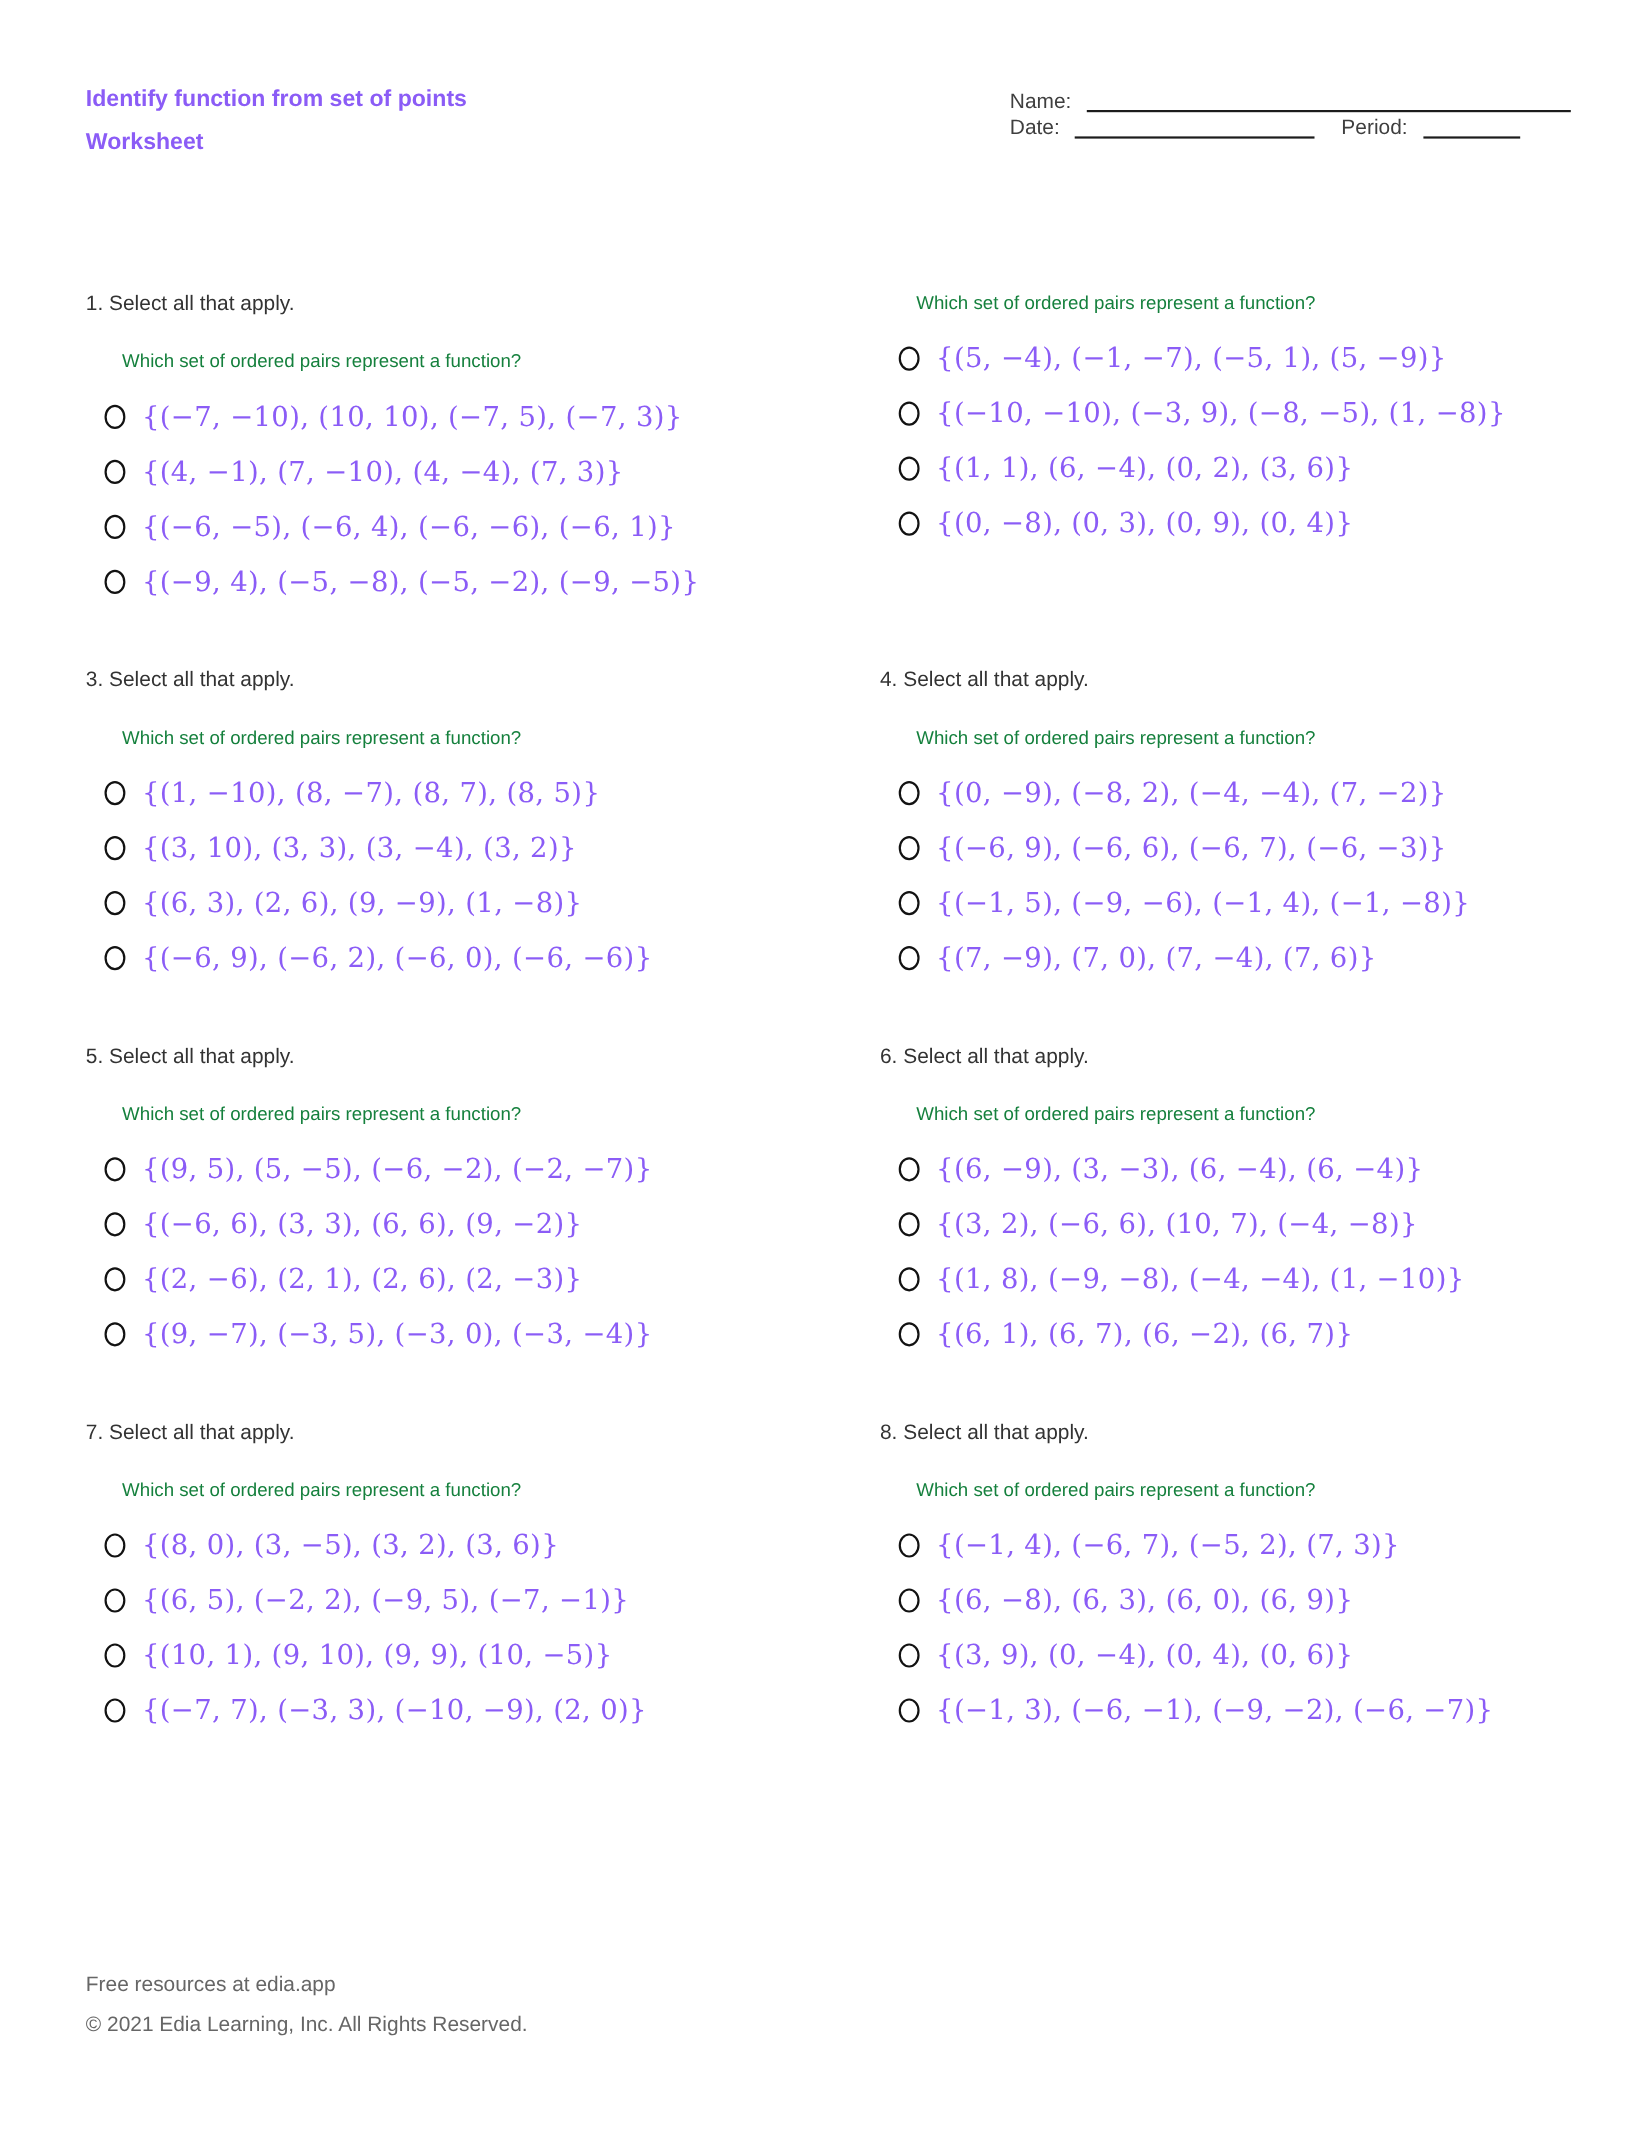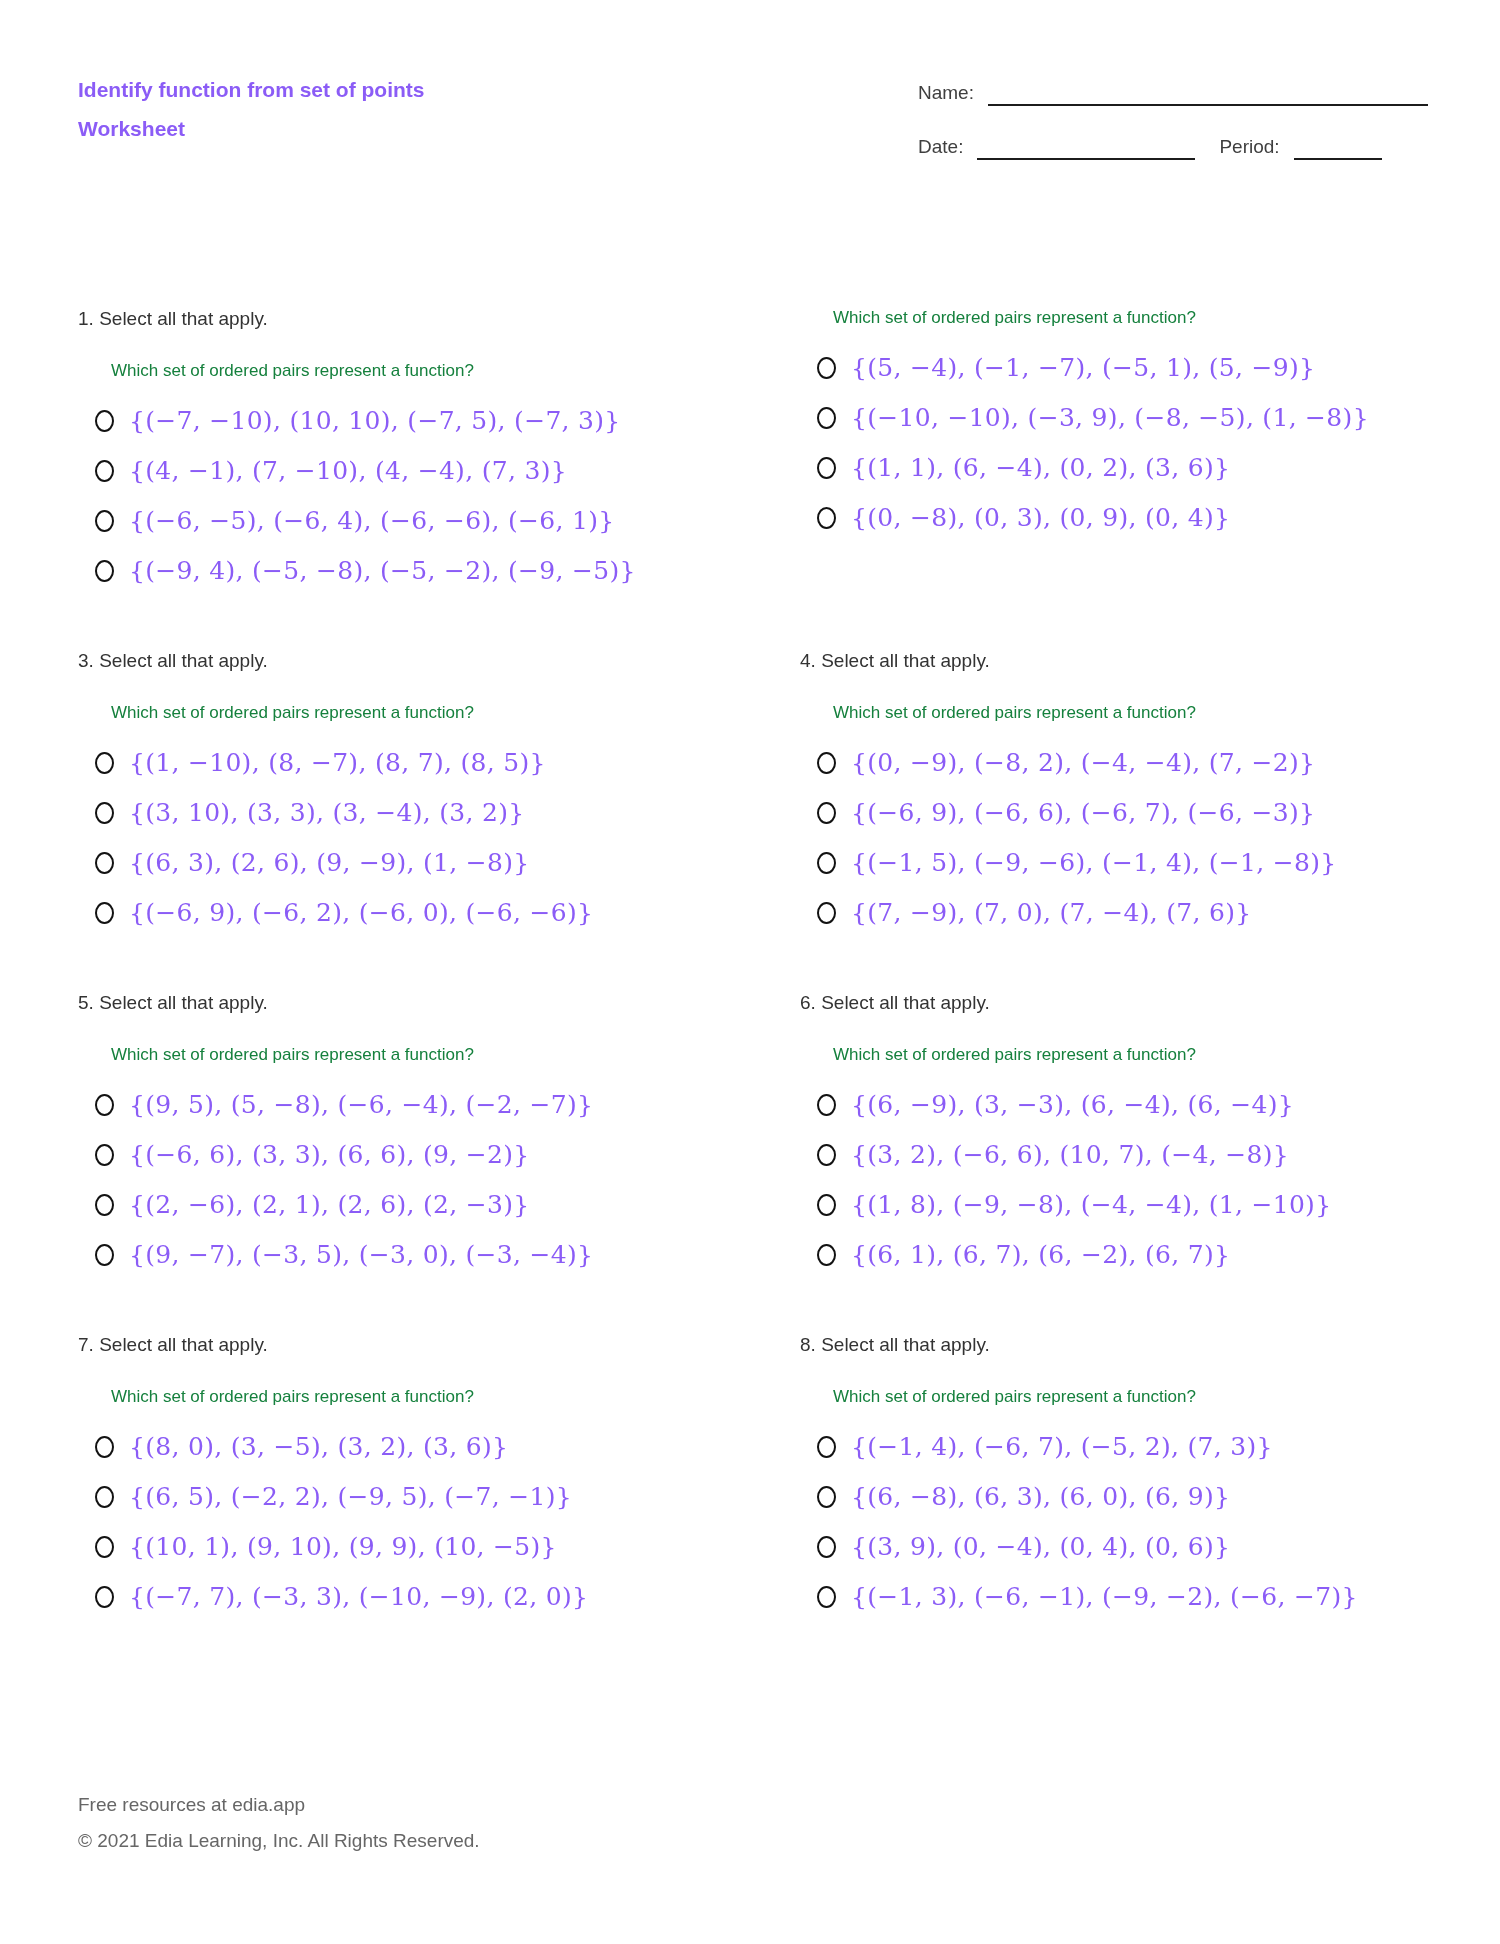--- a/index.html
+++ b/index.html
@@ -28,22 +28,20 @@
     font-weight: bold;
   }
   .fields-block {
     width: 510px;
     padding-top: 12px;
     font-size: 19px;
     color: #3f3f3f;
   }
   .field-row {
     display: flex;
-    align-items: flex-end;
-    margin-bottom: 30px;
   }
   .field-label { white-space: nowrap; padding-bottom: 2px; }
   .field-line {
     border-bottom: 2px solid #1c1c1c;
     height: 20px;
   }
   .line-name { flex: 1; margin-left: 14px; }
   .line-date { width: 218px; margin-left: 14px; }
   .label-period { margin-left: 24px; }
   .line-period { width: 88px; margin-left: 14px; }
@@ -218,21 +216,21 @@
   </div>
 
   <div class="question">
     <div class="q-header">
       <span>5.</span>
       <span>Select all that apply.</span>
     </div>
     <div class="q-prompt">Which set of ordered pairs represent a function?</div>
     <div class="option">
       <span class="radio"></span>
-      <span class="option-text">{(9, 5), (5, −8), (−6, −4), (−2, −7)}</span>
+      <span class="option-text">{(9, 5), (5, −5), (−6, −2), (−2, −7)}</span>
     </div>
     <div class="option">
       <span class="radio"></span>
       <span class="option-text">{(−6, 6), (3, 3), (6, 6), (9, −2)}</span>
     </div>
     <div class="option">
       <span class="radio"></span>
       <span class="option-text">{(2, −6), (2, 1), (2, 6), (2, −3)}</span>
     </div>
     <div class="option">

